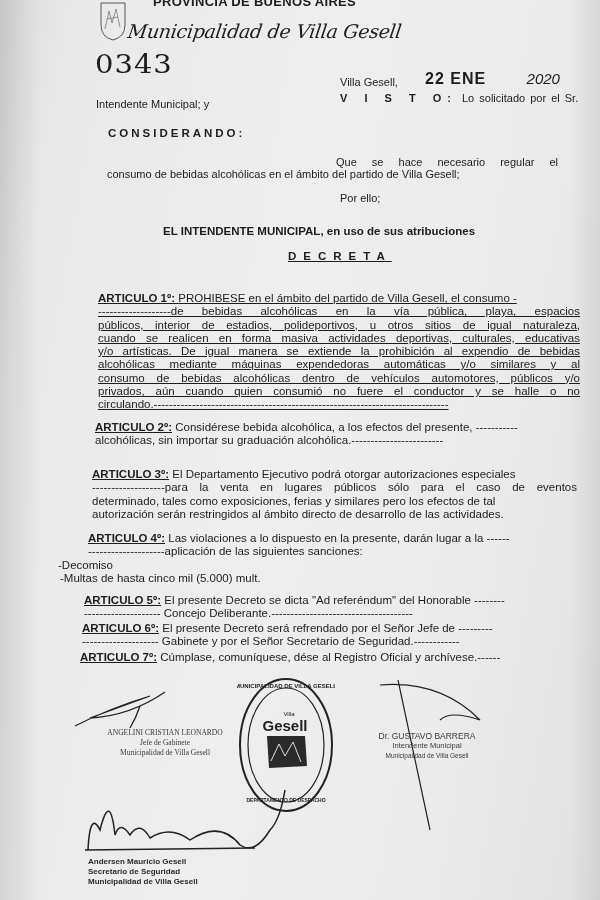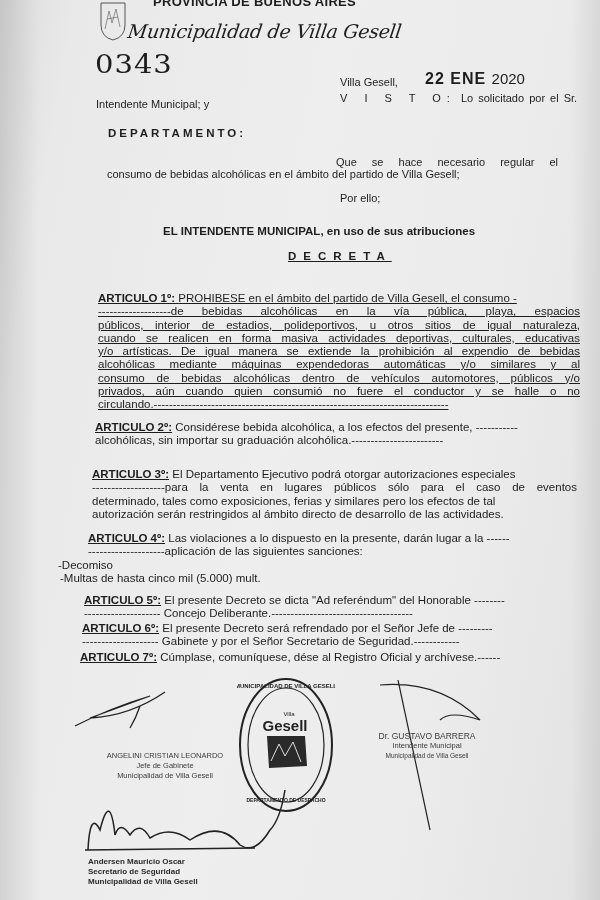--- a/index.html
+++ b/index.html
@@ -13,23 +13,23 @@
     background: linear-gradient(90deg, rgba(0,0,0,0.10), rgba(0,0,0,0)); }
   .shadow-right { position:absolute; right:0; top:0; width:30px; height:900px;
     background: linear-gradient(270deg, rgba(0,0,0,0.08), rgba(0,0,0,0)); }
 
   .province { left:153px; top:-6px; font-size:13px; font-weight:bold; letter-spacing:0.3px; }
   .muni { left:128px; top:20px; font-family:"DejaVu Serif", serif; font-style:italic; font-size:19px; transform:skewX(-8deg); letter-spacing:-0.3px; }
   .logo { left:98px; top:1px; width:30px; height:40px; }
   .decnum { left:95px; top:47px; font-family:"DejaVu Serif", serif; font-size:29px; letter-spacing:1px; transform:scaleY(0.92); }
   .place { left:340px; top:76px; font-size:11px; }
   .date { left:425px; top:70px; font-size:16px; font-weight:bold; letter-spacing:1px; }
-  .date .yr { font-weight:normal; letter-spacing:0; font-size:15px; }
+  .date .yr { font-weight:normal; font-style:italic; letter-spacing:0; font-size:15px;margin-left:35px; }
   .visto { left:340px; top:92px; font-size:11px; word-spacing:2px; }
-  .visto .lbl { letter-spacing:6px; }
+  .visto .lbl { letter-spacing:6px;font-weight:bold; }
   .intendente { left:96px; top:98px; font-size:11px; }
 
   .considerando { left:108px; top:127px; font-size:11.5px; font-weight:bold; letter-spacing:3px; }
   .que { left:336px; top:156px; font-size:11px; word-spacing:12px; }
   .consumo { left:107px; top:165px; font-size:11px; }
   .porello { left:340px; top:192px; font-size:11px; }
   .elint { left:163px; top:225px; font-size:11.5px; font-weight:bold; }
   .decreta { left:288px; top:250px; font-size:11.5px; font-weight:bold; letter-spacing:7px; text-decoration:underline; }
 
   .body-text { font-size:11.5px; line-height:13.3px; white-space:nowrap; }
@@ -56,21 +56,21 @@
 <div class="abs date">
   <span>22 ENE</span>
   <span class="yr">2020</span>
 </div>
 <div class="abs visto">
   <span class="lbl">V I S T O:</span>
   <span>Lo solicitado por el Sr.</span>
 </div>
 <div class="abs intendente">Intendente Municipal; y</div>
 
-<div class="abs considerando">DEPARTAMENTO:</div>
+<div class="abs considerando">CONSIDERANDO:</div>
 <div class="abs que">Que se hace necesario regular el</div>
 <div class="abs consumo" style="top:168px;">consumo de bebidas alcohólicas en el ámbito del partido de Villa Gesell;</div>
 <div class="abs porello">Por ello;</div>
 <div class="abs elint">EL INTENDENTE MUNICIPAL, en uso de sus atribuciones</div>
 <div class="abs decreta">DECRETA</div>
 
 <div class="abs body-text" style="left:98px; top:292px; width:482px;text-decoration:underline;">
   <div><span class="art">ARTICULO 1º:</span> <span>PROHIBESE en el ámbito del partido de Villa Gesell, el consumo -</span></div>
   <span class="just">-------------------de bebidas alcohólicas en la vía pública, playa, espacios</span>
   <span class="just">públicos, interior de estadios, polideportivos, u otros sitios de igual naturaleza,</span>
@@ -111,41 +111,41 @@
   <span style="display:block; overflow:hidden; width:480px;">-------------------- Gabinete y por el Señor Secretario de Seguridad.------------</span>
 </div>
 
 <div class="abs body-text" style="left:80px; top:651px; width:495px;">
   <div><span class="art">ARTICULO 7º:</span> <span>Cúmplase, comuníquese, dése al Registro Oficial y archívese.------</span></div>
 </div>
 
 <svg class="abs" style="left:70px; top:688px;" width="110" height="45">
   <path d="M5 38 Q40 20 80 8 L20 30 Q60 28 95 4 M70 18 Q66 30 60 40" fill="none" stroke="#222" stroke-width="1.3"></path>
 </svg>
-<div class="abs sig-text" style="left:100px; top:751px; width:130px;">
+<div class="abs sig-text" style="left:100px; top:728px; width:130px;font-family:Liberation Serif, serif;">
   <div>ANGELINI CRISTIAN LEONARDO</div>
   <div>Jefe de Gabinete</div>
   <div>Municipalidad de Villa Gesell</div>
 </div>
 
 <svg class="abs" style="left:370px; top:680px;" width="140" height="160">
   <path d="M10 5 Q70 0 110 40 Q80 30 70 40 M28 0 L60 150" fill="none" stroke="#222" stroke-width="1.2"></path>
 </svg>
 <div class="abs sig-text" style="left:362px; top:731px; width:130px;">
   <div style="font-size:8.5px;">Dr. GUSTAVO BARRERA</div>
   <div>Intendente Municipal</div>
   <div style="font-size:6.5px;">Municipalidad de Villa Gesell</div>
 </div>
 
 <svg class="abs" style="left:80px; top:780px;" width="230" height="75">
   <path d="M8 70 Q10 30 20 50 Q30 10 35 55 Q40 40 50 55 Q60 40 70 58 Q90 45 110 60 Q140 40 160 65 Q175 75 190 50 Q200 40 205 10" fill="none" stroke="#222" stroke-width="1.5"></path>
   <path d="M5 70 L175 68" stroke="#222" stroke-width="1.3"></path>
 </svg>
 <div class="abs sig-text" style="left:88px; top:857px; width:110px; text-align:left; font-size:8px; font-weight:bold; color:#2a2a2a;">
-  <div>Andersen Mauricio Oscar</div>
+  <div>Andersen Mauricio Gesell</div>
   <div>Secretario de Seguridad</div>
   <div>Municipalidad de Villa Gesell</div>
 </div>
 
 <svg class="abs stamp" viewBox="0 0 98 138">
   <ellipse cx="49" cy="69" rx="46" ry="66" fill="none" stroke="#222" stroke-width="2"></ellipse>
   <ellipse cx="49" cy="69" rx="38" ry="57" fill="none" stroke="#222" stroke-width="1.2"></ellipse>
   <text x="49" y="12" font-size="6" text-anchor="middle" fill="#222" font-family="Liberation Sans, sans-serif" font-weight="bold">MUNICIPALIDAD DE VILLA GESELL</text>
   <text x="52" y="40" font-size="6" text-anchor="middle" fill="#222" font-family="Liberation Sans, sans-serif">Villa</text>
   <text x="48" y="55" font-size="15" text-anchor="middle" fill="#222" font-family="Liberation Sans, sans-serif" font-weight="bold">Gesell</text>

